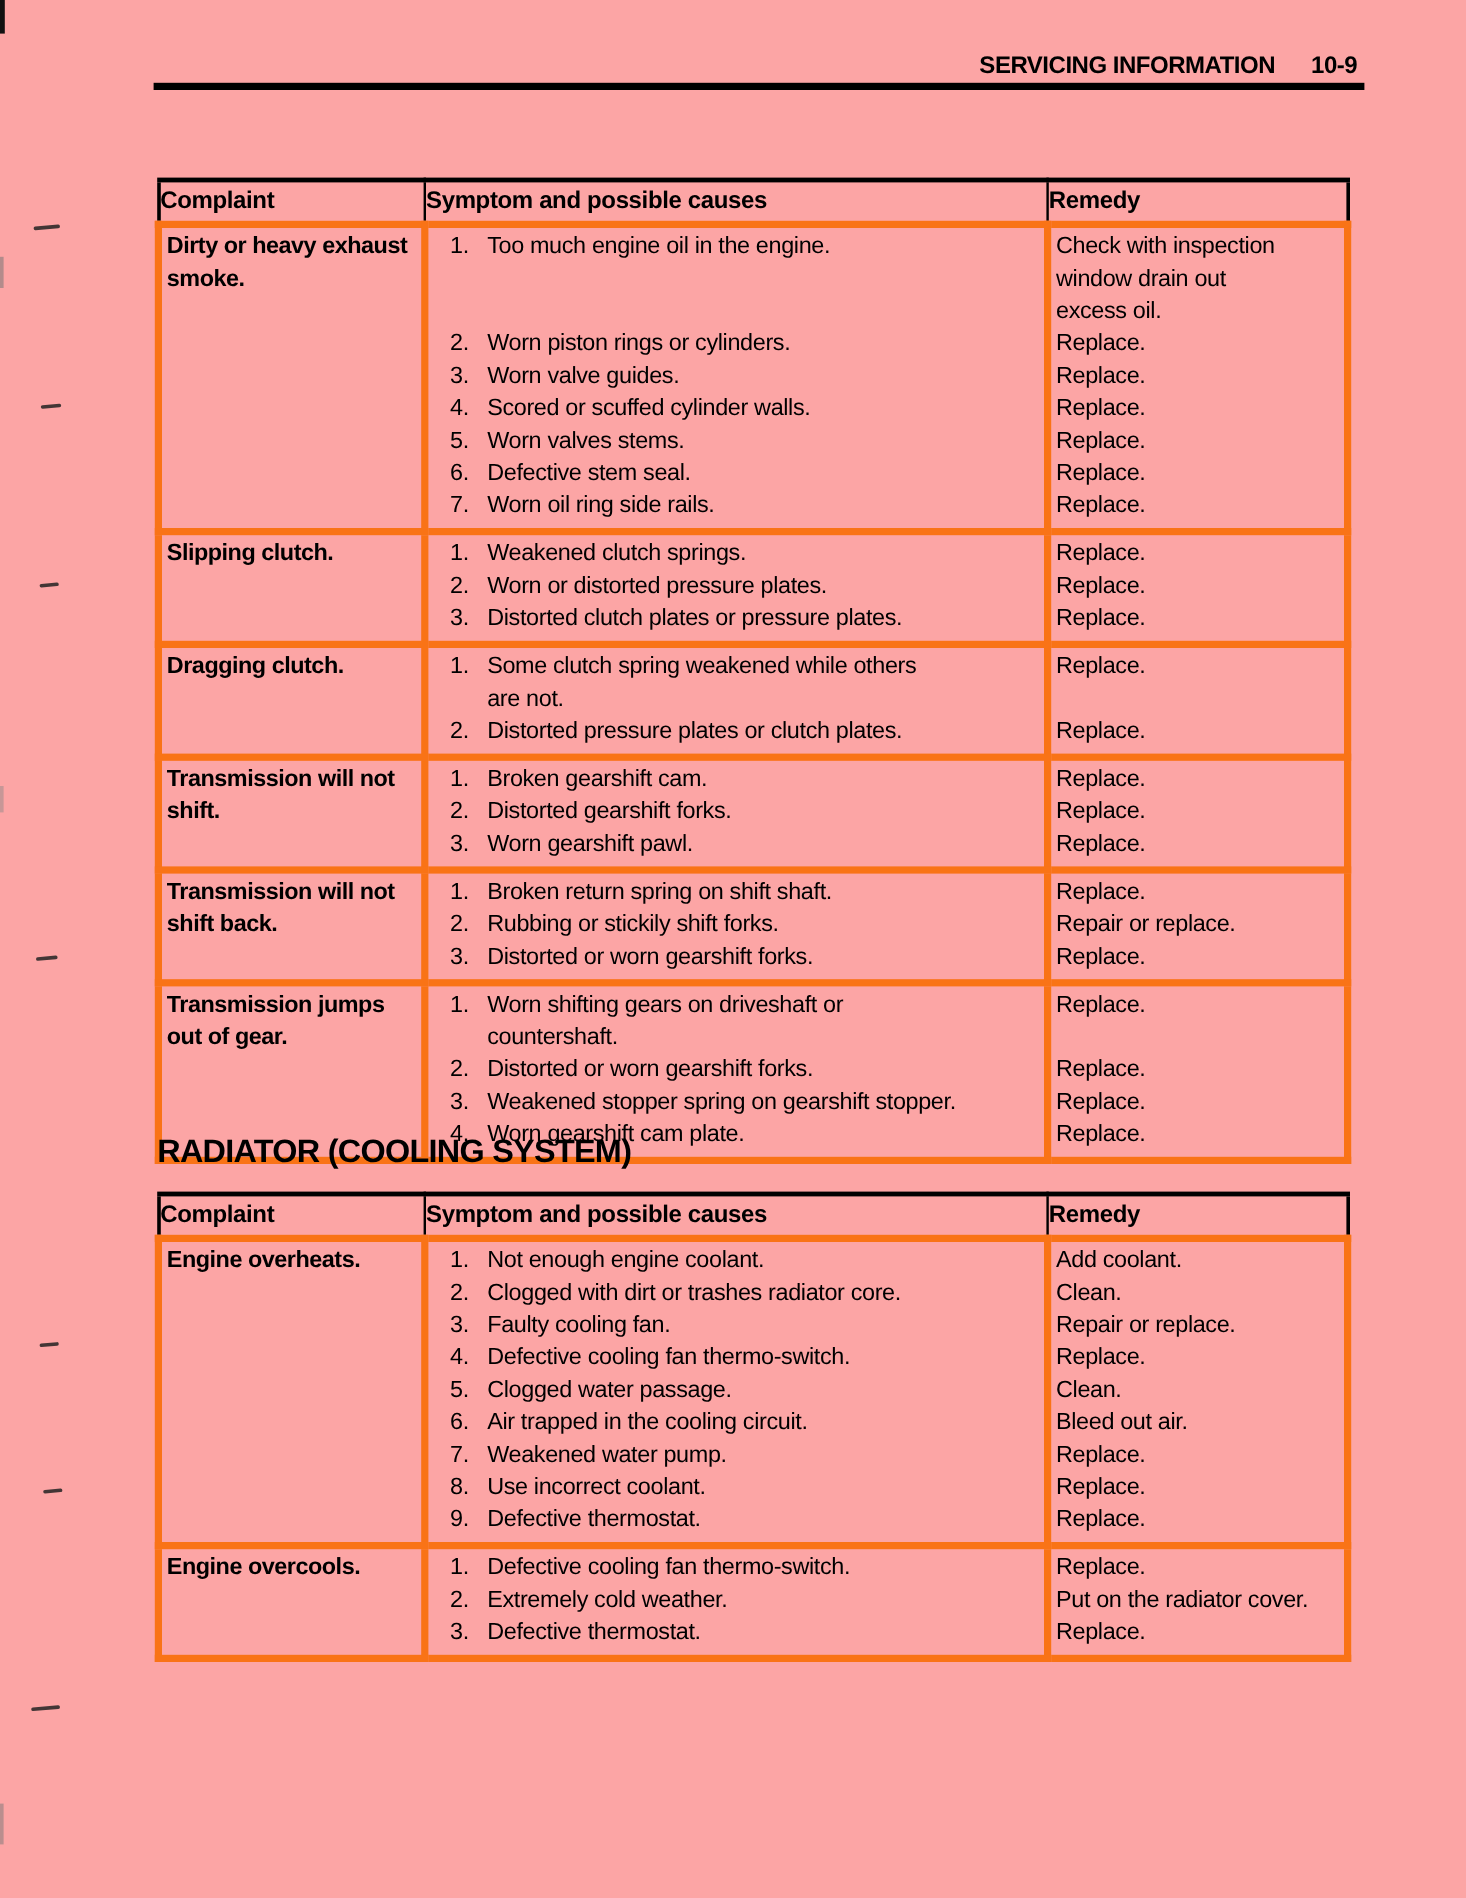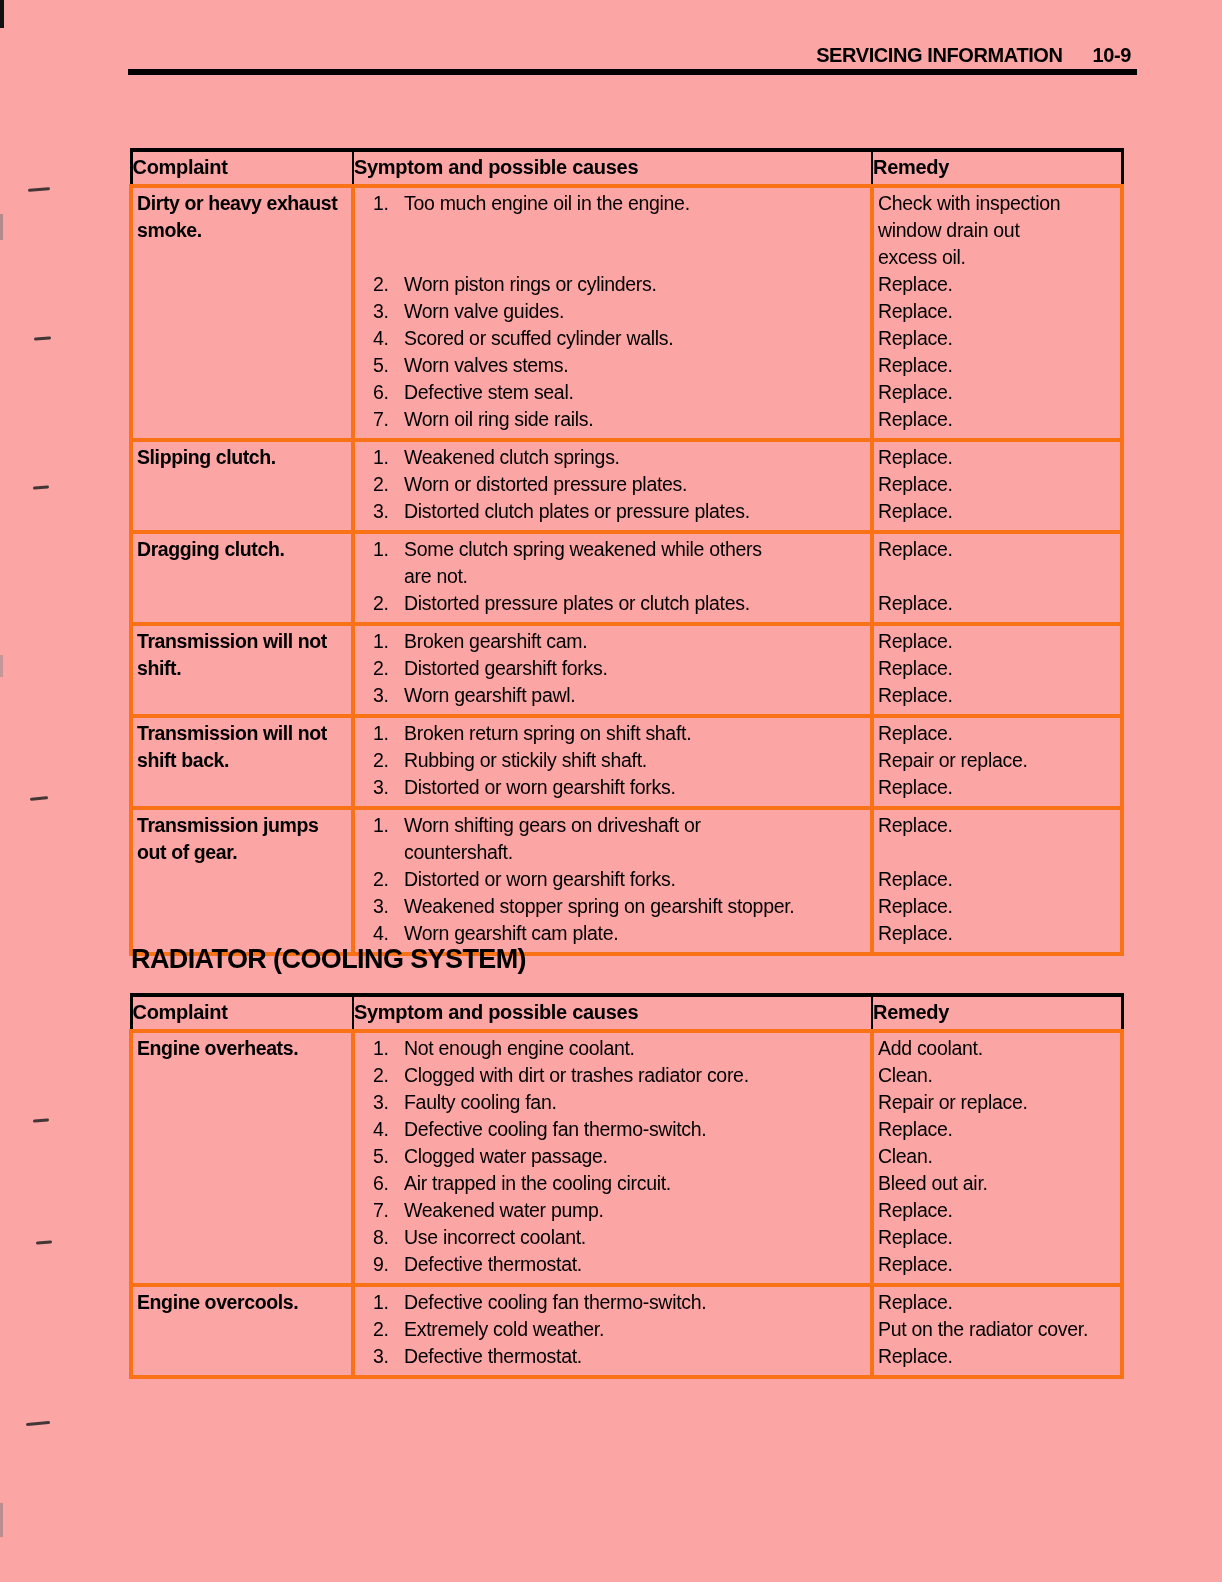--- a/index.html
+++ b/index.html
@@ -57,21 +57,21 @@
   table.trouble-table th {
     border: 2px solid #000;
     border-bottom-width: 3px;
     font-size: 20px;
     font-weight: bold;
     text-align: left;
     padding: 4px 0 5px 0;
     letter-spacing: -0.3px;
   }
   table.trouble-table td {
-    border: 4px solid #f97316;
+    border: 6px solid #f97316;
     vertical-align: top;
     padding: 2px 4px 5px 4px;
   }
   td.cell-complaint {
     font-weight: bold;
     font-size: 19.5px;
     line-height: 27px;
     letter-spacing: -0.4px;
     padding-left: 8px;
     padding-right: 24px;
@@ -208,21 +208,21 @@
           <td class="cell-remedy">
             <div class="rem-line">Replace.</div>
             <div class="rem-line">Replace.</div>
             <div class="rem-line">Replace.</div>
           </td>
         </tr>
         <tr>
           <td class="cell-complaint">Transmission will not shift back.</td>
           <td class="cell-symptom">
             <div class="sym-line"><span class="item-num">1.</span><span>Broken return spring on shift shaft.</span></div>
-            <div class="sym-line"><span class="item-num">2.</span><span>Rubbing or stickily shift shaft.</span></div>
+            <div class="sym-line"><span class="item-num">2.</span><span>Rubbing or stickily shift forks.</span></div>
             <div class="sym-line"><span class="item-num">3.</span><span>Distorted or worn gearshift forks.</span></div>
           </td>
           <td class="cell-remedy">
             <div class="rem-line">Replace.</div>
             <div class="rem-line">Repair or replace.</div>
             <div class="rem-line">Replace.</div>
           </td>
         </tr>
         <tr>
           <td class="cell-complaint">Transmission jumps out of gear.</td>

